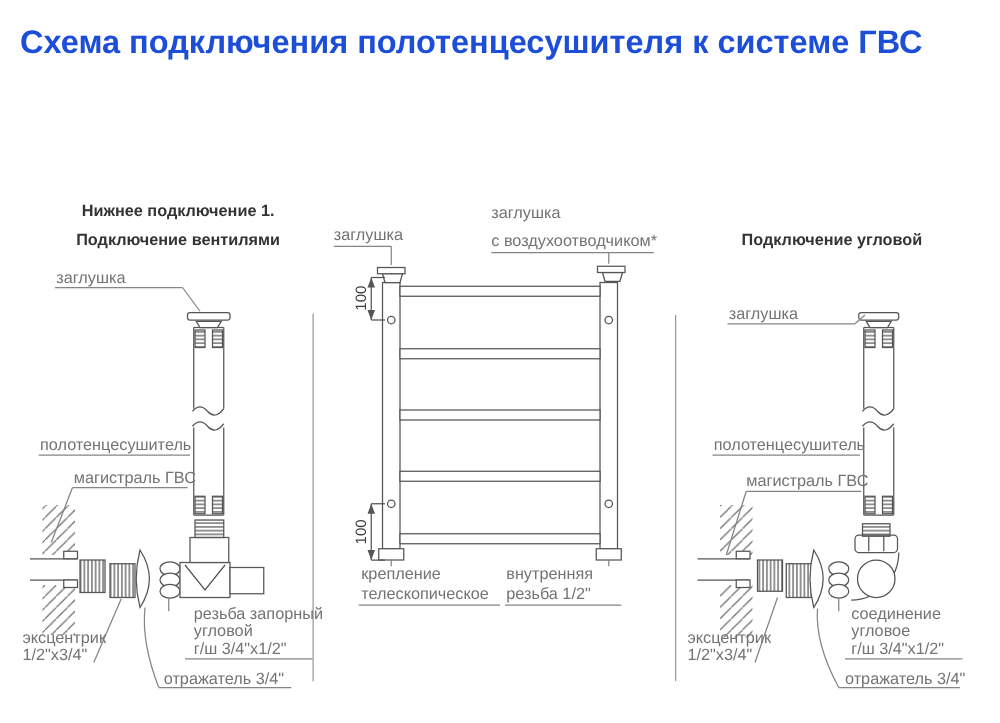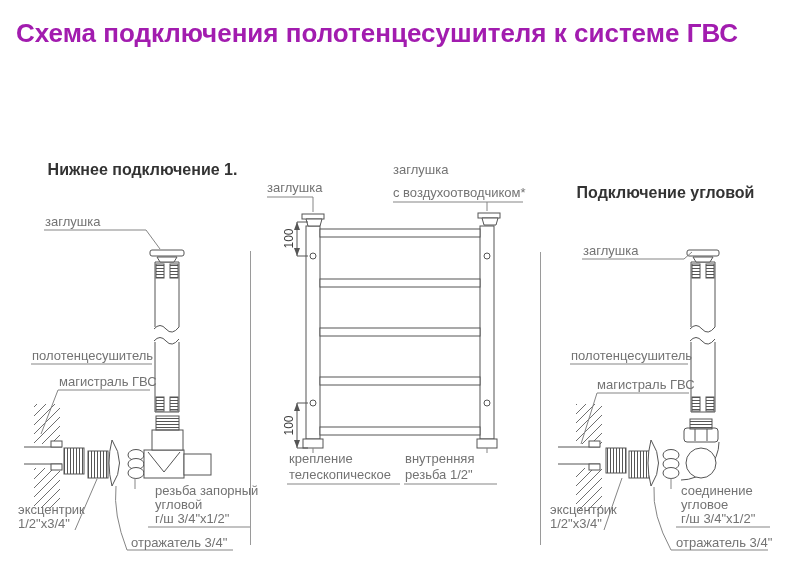--- a/index.html
+++ b/index.html
@@ -1,21 +1,21 @@
 <!DOCTYPE html>
 <html><head>
 <meta charset="utf-8">
 <style>
   html,body{margin:0;padding:0;background:#ffffff;}
   #canvas{position:relative;width:800px;height:578px;background:#ffffff;overflow:hidden;
           font-family:"Liberation Sans",sans-serif;}
   #art{position:absolute;left:0;top:0;}
   .title{position:absolute;left:16px;top:18px;width:780px;font-size:26px;font-weight:bold;
-         color:#a21caf;white-space:nowrap;}
-  .hdr{position:absolute;width:205px;text-align:center;font-size:16px;font-weight:bold;
+         color:#1d4ed8;white-space:nowrap;}
+  .hdr{position:absolute;width:205px;text-align:center;font-size:13px;font-weight:bold;
        color:#333333;white-space:nowrap;}
   .lbl{position:absolute;font-size:13px;color:#737373;white-space:nowrap;line-height:13px;}
   .dim{position:absolute;width:40px;height:13px;text-align:center;font-size:12px;color:#3c3c3c;
        transform:rotate(-90deg);}
 </style>
 </head>
 <body>
 
 <div id="canvas">
 
@@ -208,20 +208,21 @@
         <line x1="676" y1="527" x2="770" y2="527"></line>
         <line x1="671" y1="550" x2="768" y2="550"></line>
         <path d="M671,550 Q652,515 654,487"></path>
       </g>
     </g>
   </svg>
 
   <div class="title">Схема подключения полотенцесушителя к системе ГВС</div>
 
   <div class="hdr" style="left:40px;top:161px;">Нижнее подключение 1.</div>
+  <div class="hdr" style="left:40px;top:184px;">Подключение вентилями</div>
   <div class="hdr" style="left:563px;top:184px;">Подключение угловой</div>
 
   <div class="lbl" style="left:45px;top:215px;">заглушка</div>
   <div class="lbl" style="left:32px;top:349px;">полотенцесушитель</div>
   <div class="lbl" style="left:59px;top:375px;">магистраль ГВС</div>
   <div class="lbl" style="left:18px;top:503px;">эксцентрик</div>
   <div class="lbl" style="left:18px;top:517px;">1/2"x3/4"</div>
   <div class="lbl" style="left:155px;top:484px;">резьба запорный</div>
   <div class="lbl" style="left:155px;top:498px;">угловой</div>
   <div class="lbl" style="left:155px;top:512px;">г/ш 3/4"x1/2"</div>

